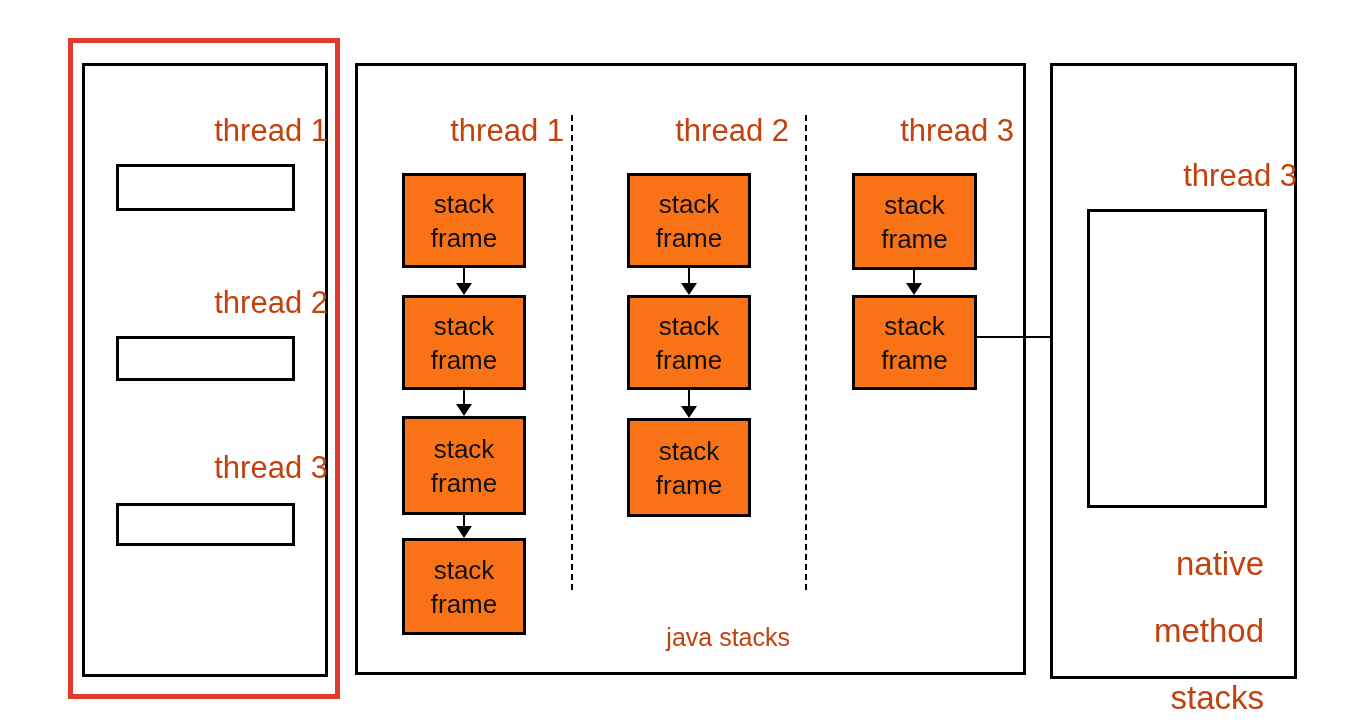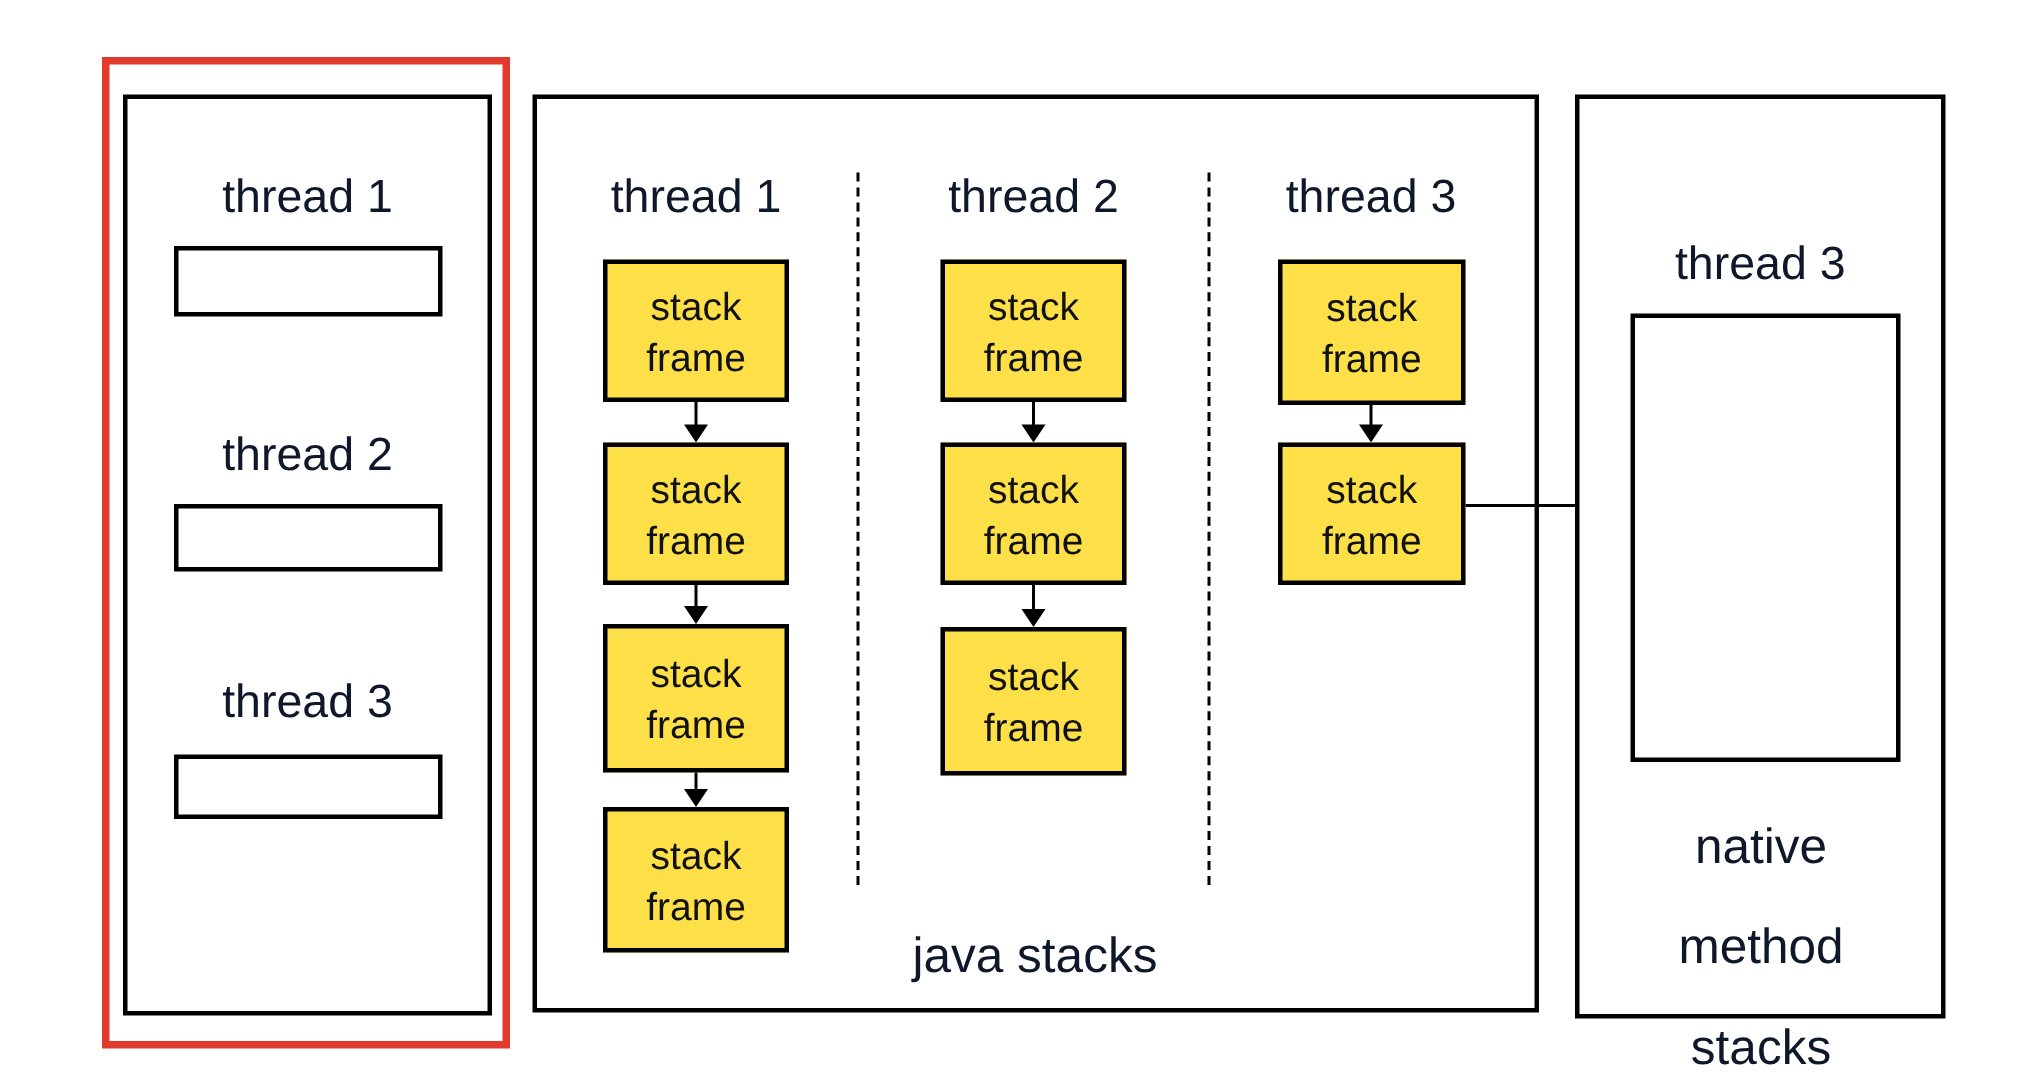--- a/index.html
+++ b/index.html
@@ -23,40 +23,40 @@
     background: #ffffff;
   }
   .highlight-frame {
     position: absolute;
     box-sizing: border-box;
     border: 5px solid var(--accent, #e23a2c);
     background: transparent;
   }
   .label {
     position: absolute;
-    text-align: center;
-    color: #0f172a;
+    text-align: right;
+    color: #c2410c;
     white-space: nowrap;
   }
   .thread-label {
     font-size: 31px;
     line-height: 36px;
   }
   .section-label {
     font-size: 34px;
     line-height: 40px;
   }
   .wrap-label {
     white-space: normal;
   }
   .stack-frame {
     position: absolute;
     box-sizing: border-box;
     border: 3px solid #000000;
-    background: #fde047;
+    background: #f97316;
     display: flex;
     align-items: center;
     justify-content: center;
     text-align: center;
     font-size: 26px;
     line-height: 34px;
   }
   .dashed-sep {
     position: absolute;
     width: 0;
@@ -154,21 +154,21 @@
   </div>
   <div class="stack-frame" style="left:627px; top:418px; width:124px; height:99px;">stack frame</div>
 
   <div class="stack-frame" style="left:852px; top:173px; width:125px; height:97px;">stack frame</div>
   <div class="arrow-down" style="left:906px; top:270px; height:25px;">
     <div class="stem" style="height:15px;"></div>
       <div class="head"></div>
   </div>
   <div class="stack-frame" style="left:852px; top:295px; width:125px; height:95px;">stack frame</div>
 
-  <div class="label section-label" style="left:590px; top:617px; width:200px; font-size:33px;">java stacks</div>
+  <div class="label section-label" style="left:590px; top:617px; width:200px; font-size:25px;">java stacks</div>
 
   <div class="arrow-right-stem" style="left:977px; top:336px; width:98px;"></div>
   <div class="arrow-right-head" style="left:1075px; top:329px;"></div>
 
   <div class="box" style="left:1050px; top:63px; width:247px; height:616px;"></div>
 
   <div class="label thread-label" style="left:1050px; top:158px; width:247px;">thread 3</div>
 
   <div class="box" style="left:1087px; top:209px; width:180px; height:299px;"></div>
 

